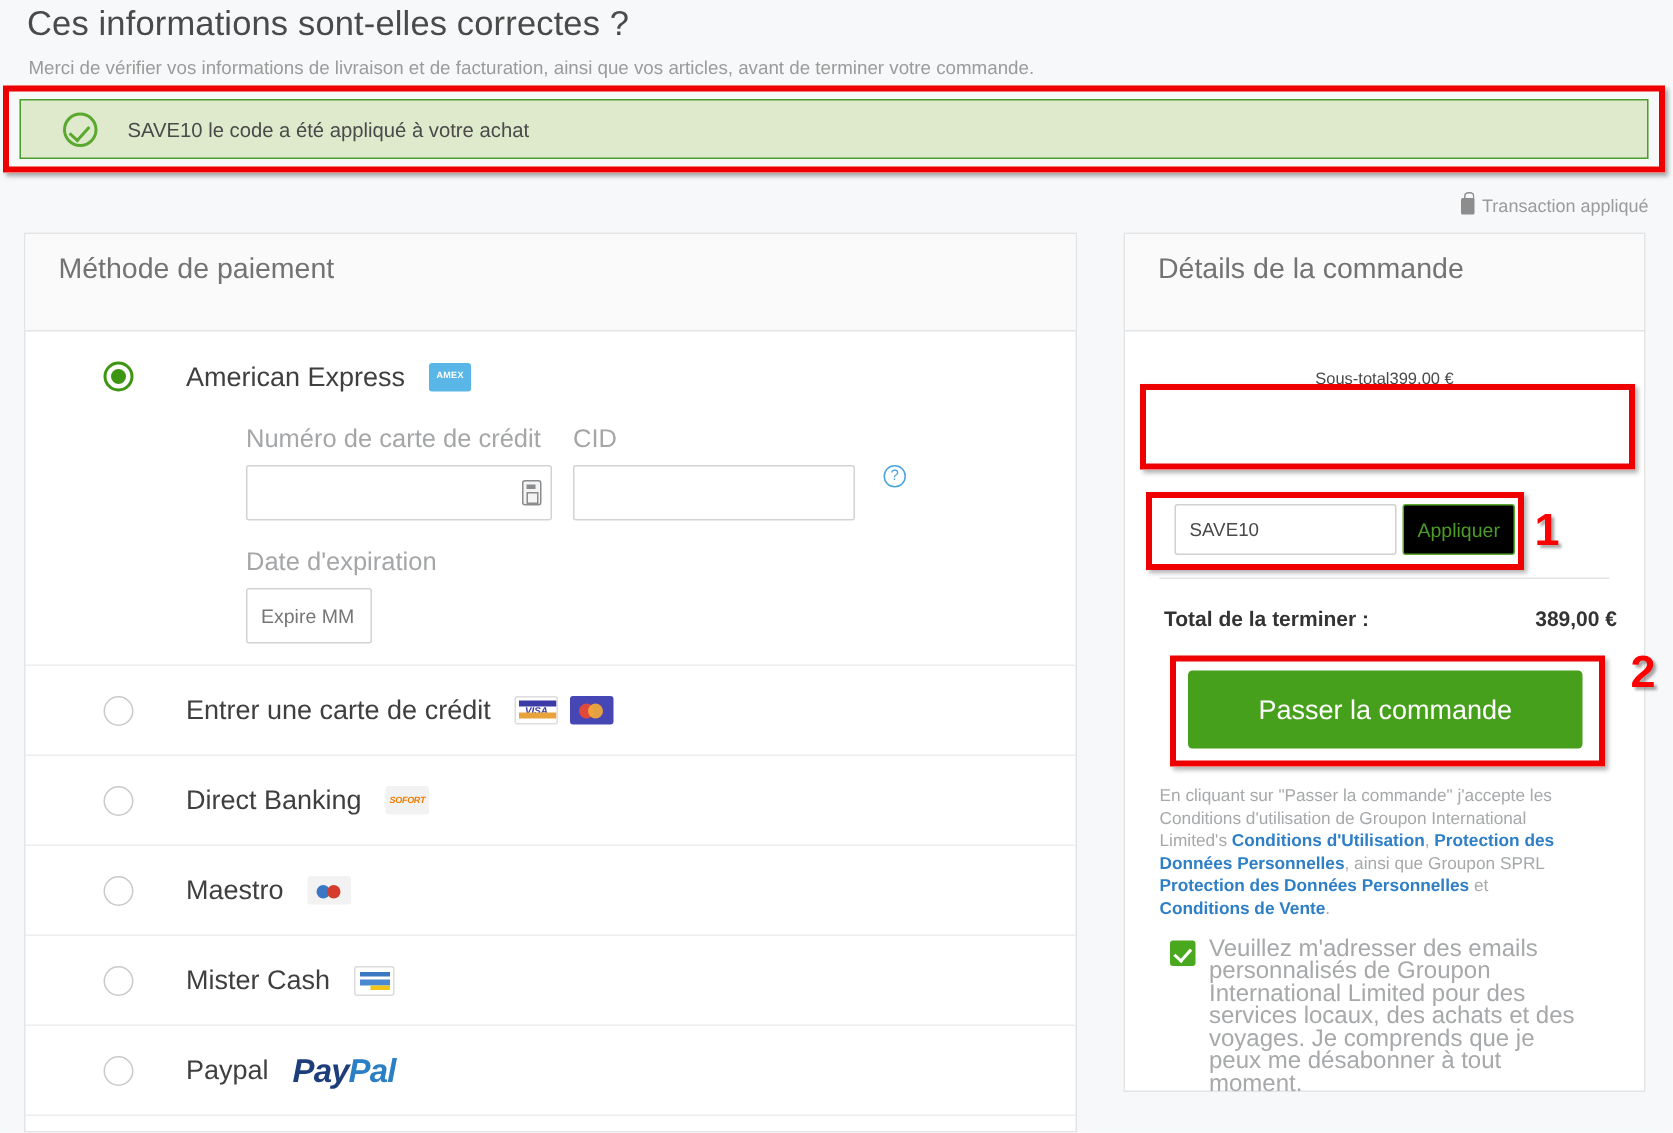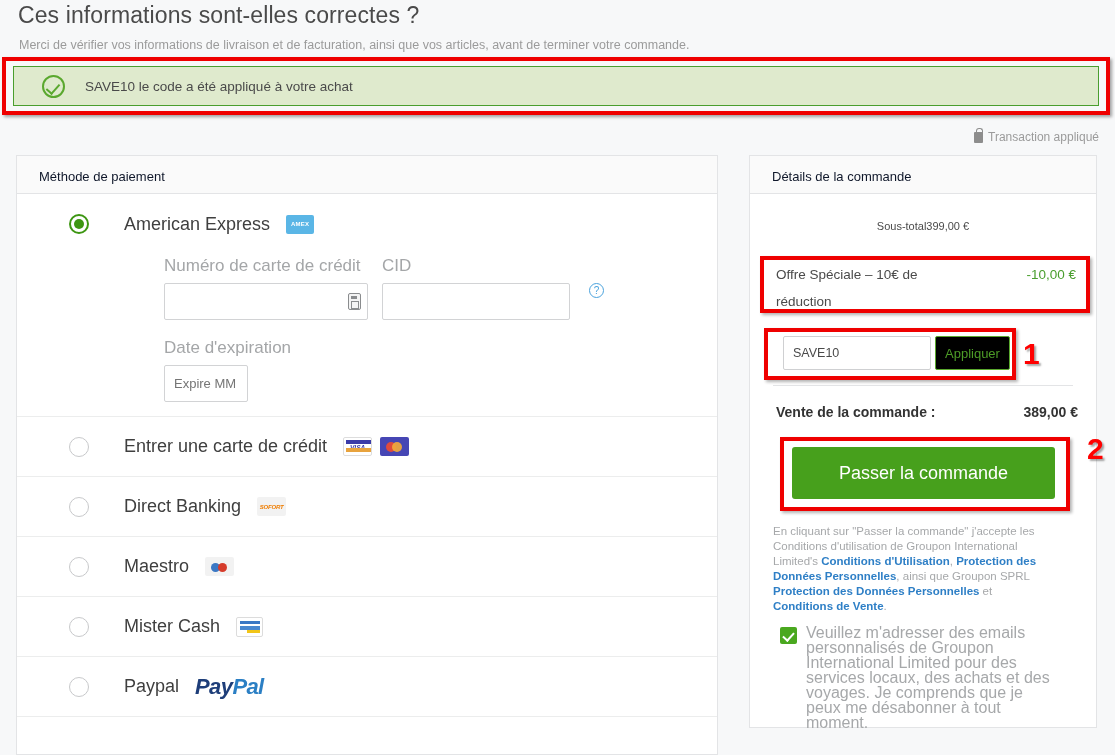--- a/index.html
+++ b/index.html
@@ -61,21 +61,21 @@
   .lock-icon:before {
     content: ""; position: absolute; left: 2px; top: -4px;
     width: 5px; height: 5px; border: 1.5px solid #8d8d8d;
     border-bottom: none; border-radius: 3px 3px 0 0;
   }
 
   
   .panel { position: absolute; background: #fff; border: 1px solid #e3e4e6; }
   .panel-head {
     background: #fafafa; border-bottom: 1px solid #e3e4e6;
-    padding: 13px 0 9px 22px; font-size: 13px; color: #0f172a; font-weight: 400;
+    padding: 13px 0 29px 22px; font-size: 19px; color: #737373; font-weight: 400;
   }
 
   #payment-panel { left: 16px; top: 155px; width: 702px; height: 600px; }
   #order-panel   { left: 749px; top: 155px; width: 348px; height: 573px; }
 
   
   .pm-row {
     display: flex; align-items: center;
     height: 60px; padding-left: 52px;
     border-bottom: 1px solid #eceded;
@@ -377,37 +377,33 @@
   <div class="panel" id="order-panel">
     <div class="panel-head">Détails de la commande</div>
     <div class="od-body">
       <div class="od-line" id="subtotal-row">
         <span>Sous-total</span>
         <span class="od-val">399,00 €</span>
       </div>
     </div>
   </div>
 
-  <div class="discount-row">
-    <span class="dlabel">Offre Spéciale – 10€ de réduction</span>
-    <span class="dval">-10,00 €</span>
-  </div>
   <div class="discount-wrap"></div>
 
   <div class="coupon-row">
     <input id="coupon-input" type="text" value="SAVE10" style="">
     <button id="apply-button">Appliquer</button>
   </div>
   <div class="coupon-wrap-box"></div>
   <div class="badge-num" id="badge-1">1</div>
 
   <div class="divider"></div>
 
   <div class="total-row">
-    <span>Vente de la commande :</span>
+    <span>Total de la terminer :</span>
     <span>389,00 €</span>
   </div>
 
   <button id="place-order-button">Passer la commande</button>
   <div class="cta-box"></div>
   <div class="badge-num" id="badge-2">2</div>
 
   <div class="terms">
     <span>En cliquant sur "Passer la commande" j'accepte les Conditions d'utilisation de Groupon International Limited's </span><a href="#">Conditions d'Utilisation</a><span>, </span><a href="#">Protection des Données Personnelles</a><span>, ainsi que Groupon SPRL </span><a href="#">Protection des Données Personnelles</a><span> et </span><a href="#">Conditions de Vente</a><span>.</span>
   </div>

